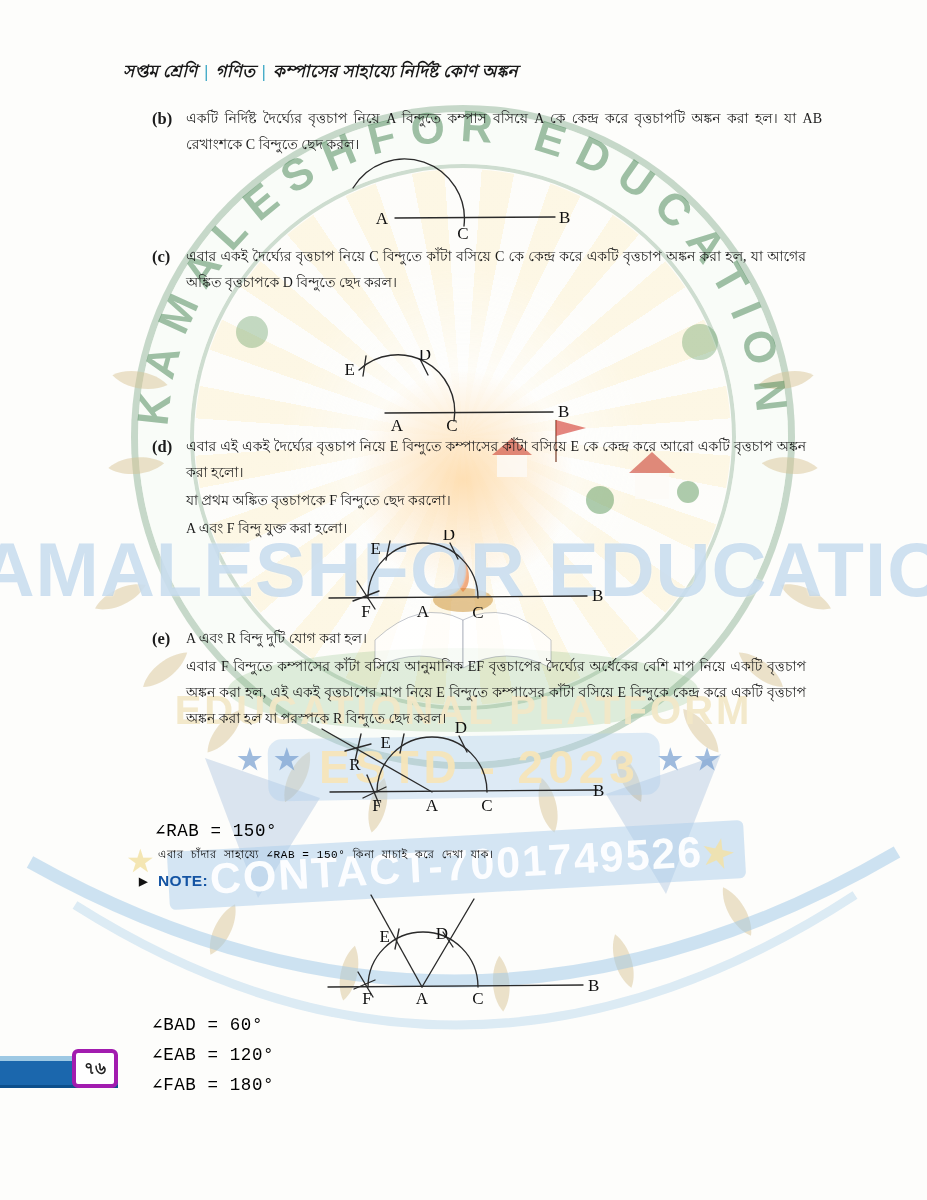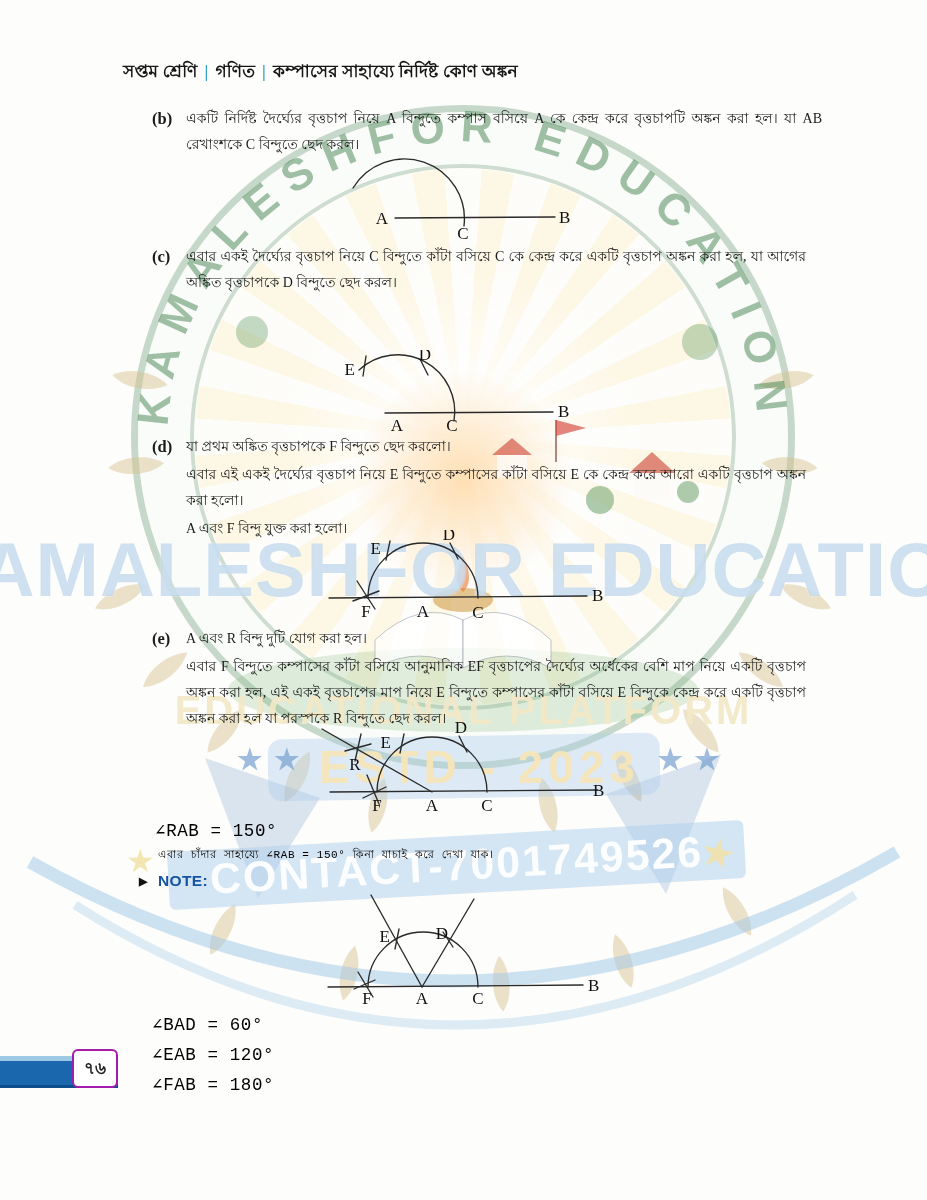--- a/index.html
+++ b/index.html
@@ -28,37 +28,37 @@
     color:rgba(246,229,184,0.95);margin-left:16px;}
   .wm-estd .st{font-size:28px;color:rgba(118,158,208,0.70);vertical-align:14px;letter-spacing:2px;}
   .wm-ribbon{position:absolute;left:168px;top:836px;width:577px;height:58px;border-radius:6px;
     background:rgba(171,206,235,0.50);transform:rotate(-3.2deg);
     display:flex;align-items:center;justify-content:center;
     font-family:"Liberation Sans",sans-serif;font-weight:bold;font-size:43px;letter-spacing:2px;
     color:rgba(255,255,255,0.93);}
   .wm-star{position:absolute;font-size:40px;color:rgba(242,226,166,0.85);}
   
   .content{position:relative;z-index:1;}
-  .hdr{position:absolute;left:123px;top:58px;font-weight:bold;font-size:17px;color:#171717;letter-spacing:.2px;}
+  .hdr{position:absolute;left:123px;top:58px;font-weight:bold;font-size:17px;color:#171717;letter-spacing:.2px;font-style:italic;}
   .hdr .sep{color:#2b9fc0;padding:0 7px;font-weight:bold;}
   .sec{position:absolute;left:152px;width:670px;display:flex;gap:9px;}
   .sec-label{font-weight:bold;font-size:16.5px;flex:none;width:25px;line-height:26px;}
   .sec-body{flex:1;font-size:14px;line-height:26px;text-align:justify;}
   .sec-body p{margin:0 16px 2px 0;}
   .angline{position:absolute;font-size:17.5px;letter-spacing:.6px;color:#000000;font-family:Liberation Mono, monospace;}
   .noteline{position:absolute;left:139px;top:872px;font-family:Liberation Sans, sans-serif;
     font-weight:bold;font-size:15.5px;color:#1454a3;letter-spacing:.4px;}
   .noteline .tri{color:#111;font-size:11px;margin-right:10px;vertical-align:1px;}
   .dsvg{position:absolute;}
   .dsvg path,.dsvg line{stroke:#2a2a2a;stroke-width:1.35;fill:none;stroke-linecap:round;}
   .dlab{font-family:"Liberation Serif",serif;font-size:17px;fill:#101010;stroke:none;}
   .pagebar{position:absolute;left:0;top:1056px;width:118px;height:29px;
     background:linear-gradient(#9ec9e4 0 5px,#1b67ad 5px 100%);border-bottom:3px solid #0d4f8c;}
   .pagebox{position:absolute;left:72px;top:1049px;width:46px;height:39px;box-sizing:border-box;
-    background:#fff;border:2px solid #a21caf;border-radius:6px;display:flex;align-items:center;
+    background:#fff;border:4px solid #a21caf;border-radius:6px;display:flex;align-items:center;
     justify-content:center;font-weight:bold;font-size:17px;color:#222;}
 </style>
 </head>
 <body>
 
 <div class="page">
 
   <div class="wm">
     <div class="sunburst"></div>
     <div class="seal-band"></div>
@@ -179,22 +179,22 @@
       <text class="dlab" x="20" y="25" text-anchor="end">E</text>
       <text class="dlab" x="90" y="10" text-anchor="middle">D</text>
       <text class="dlab" x="62" y="81" text-anchor="middle">A</text>
       <text class="dlab" x="117" y="81" text-anchor="middle">C</text>
       <text class="dlab" x="223" y="67" text-anchor="start">B</text>
     </svg>
 
     <div class="sec" style="top:434px">
       <div class="sec-label">(d)</div>
       <div class="sec-body">
+        <p>এবার এই একই দৈর্ঘ্যের বৃত্তচাপ নিয়ে E বিন্দুতে কম্পাসের কাঁটা বসিয়ে E কে কেন্দ্র করে আরো একটি বৃত্তচাপ অঙ্কন করা হলো।</p>
         <p>যা প্রথম অঙ্কিত বৃত্তচাপকে F বিন্দুতে ছেদ করলো।</p>
-        <p>এবার এই একই দৈর্ঘ্যের বৃত্তচাপ নিয়ে E বিন্দুতে কম্পাসের কাঁটা বসিয়ে E কে কেন্দ্র করে আরো একটি বৃত্তচাপ অঙ্কন করা হলো।</p>
         <p>A এবং F বিন্দু যুক্ত করা হলো।</p>
       </div>
     </div>
 
     <svg class="dsvg" style="left:325px;top:530px" width="285" height="95">
       <g>
         <path d="M4,68 L262,66"></path>
         <path d="M43,68 A55,55 0 0 1 153,68"></path>
         <path d="M65,11 L61,30"></path>
         <path d="M125,13 L133,29"></path>

